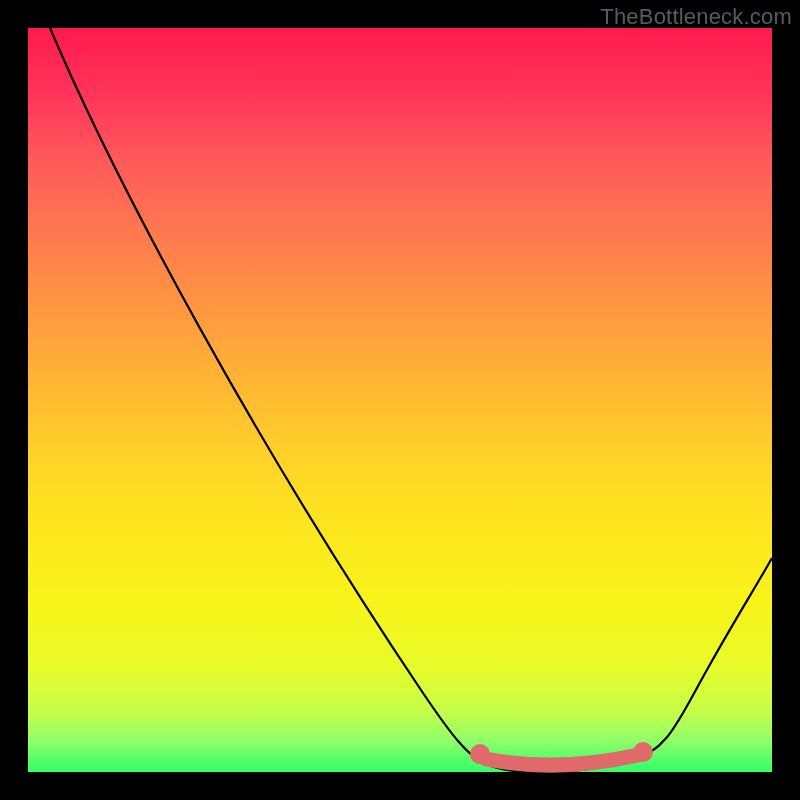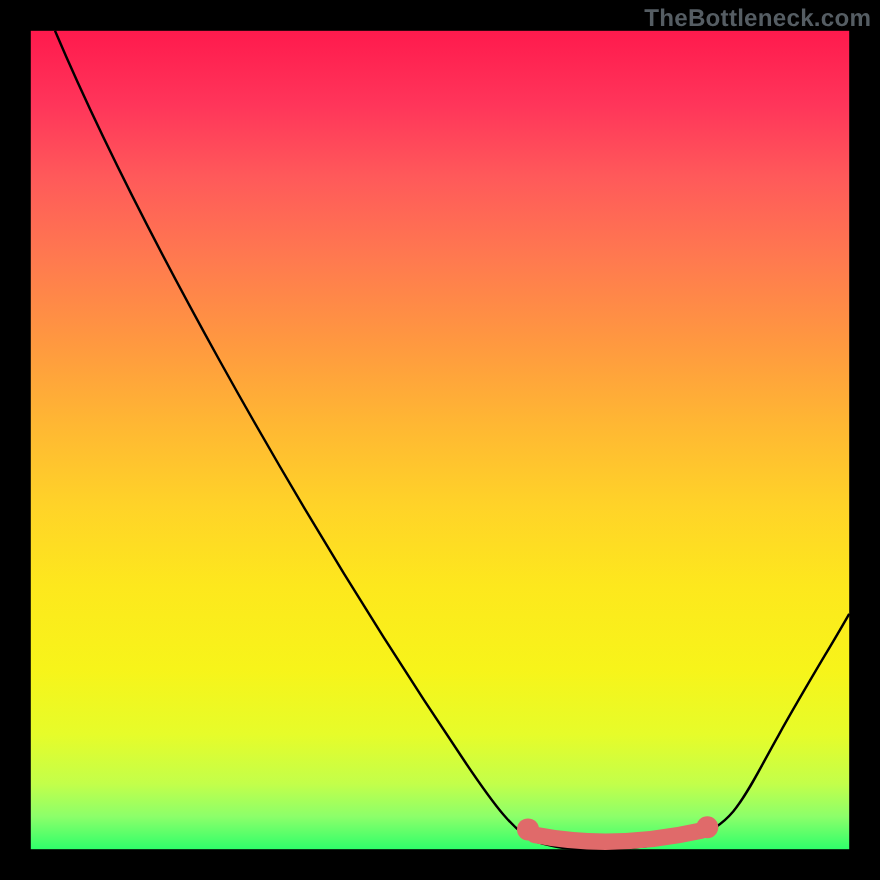--- a/index.html
+++ b/index.html
@@ -31,21 +31,21 @@
       #c3ff4a 92%,
       #8cff6a 96%,
       #2fff6a 100%
     );
   }
   .watermark {
     position: absolute;
     top: 4px;
     right: 8px;
     font-size: 22px;
-    font-weight: 700;
+    font-weight: 400;
     color: #555d63;
     letter-spacing: 0.2px;
   }
   svg.curve {
     position: absolute;
     left: 0;
     top: 0;
     width: 744px;
     height: 744px;
     overflow: visible;

